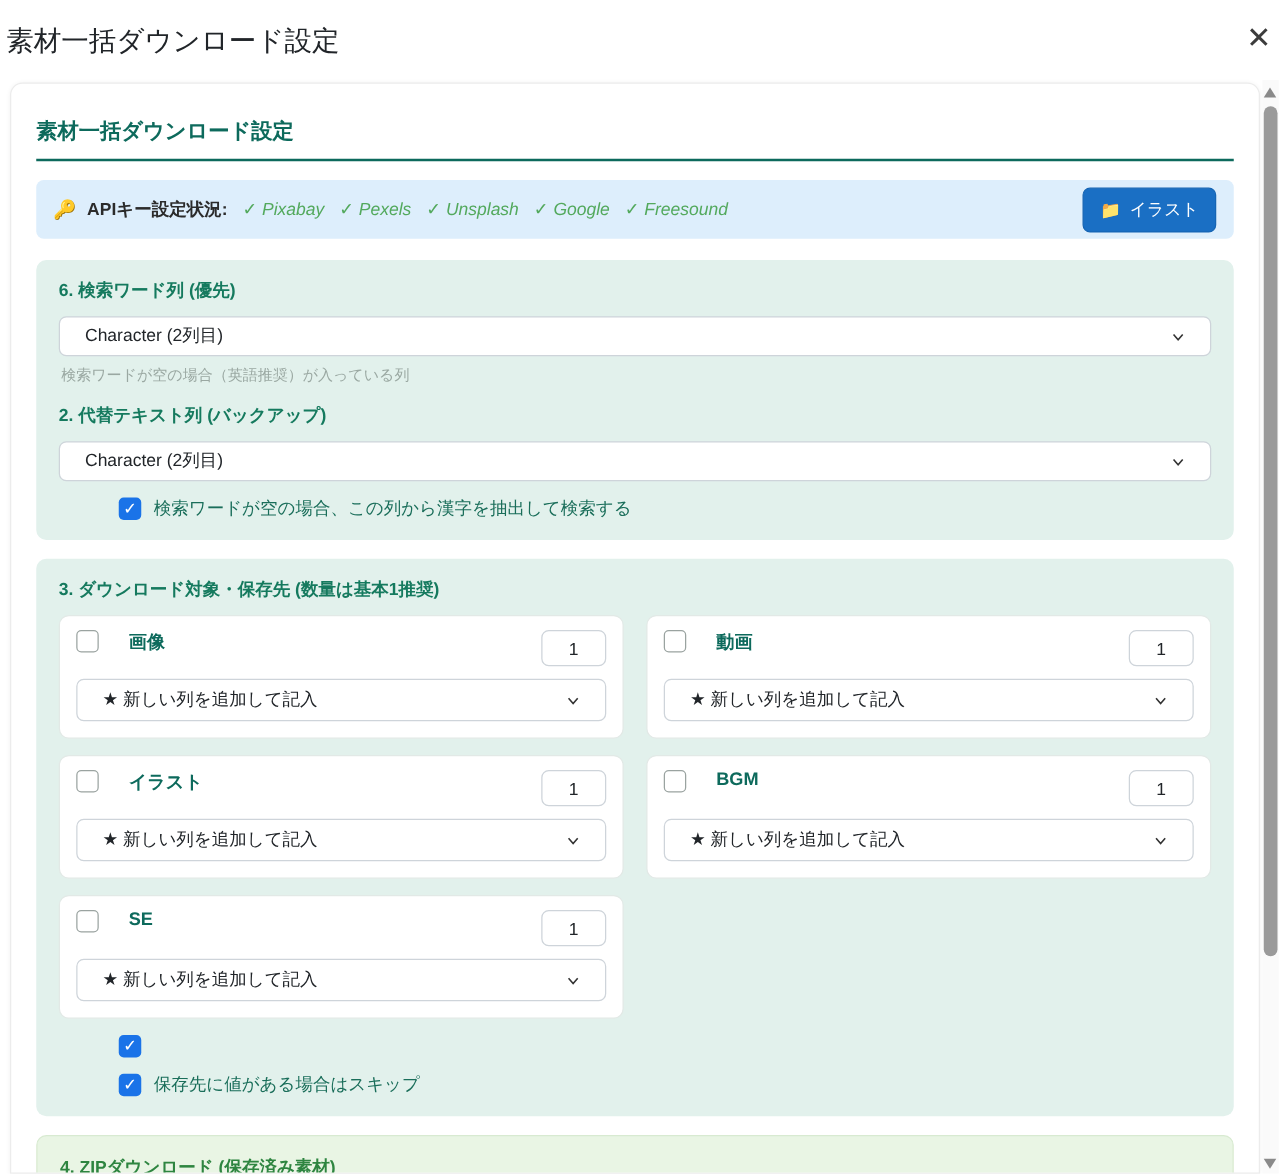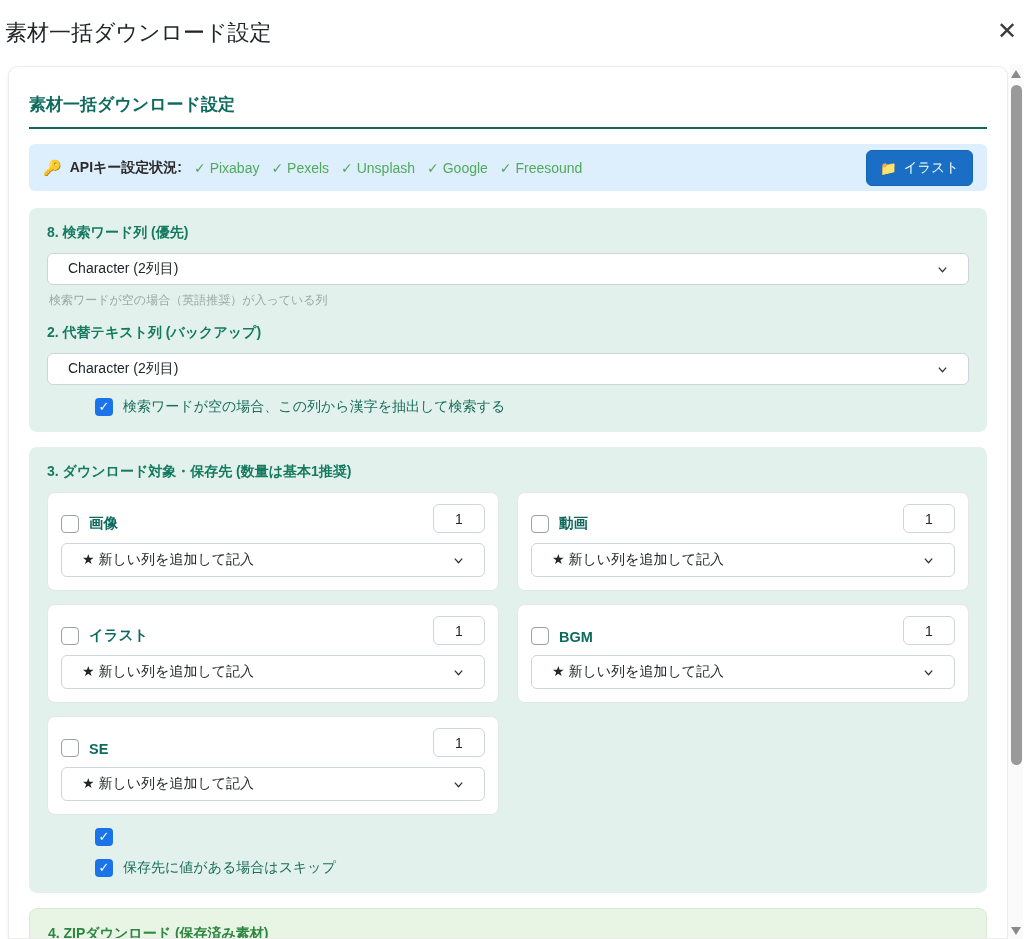--- a/index.html
+++ b/index.html
@@ -20,21 +20,21 @@
 
   .panel-heading { font-size:17px; font-weight:bold; color:#0d6a5c;
     padding-bottom:11px; border-bottom:2px solid #0d6a5c; margin-bottom:15px; }
 
   
   .api-bar { display:flex; align-items:center; justify-content:space-between;
     background:#ddeefc; border-radius:6px; padding:10px 14px; margin-bottom:17px; height:47px; }
   .api-left { display:flex; align-items:center; gap:8px; font-size:14px; }
   .api-key-icon { font-size:15px; }
   .api-label { font-weight:bold; color:#2b2b2b; }
-  .api-service { color:#53a95d; margin-left:4px; }
+  .api-service { color:#53a95d; margin-left:4px;font-style:italic; }
   .btn-blue { background:#1a6fc4; color:#fff; border:1px solid #1665b4; border-radius:6px;
     padding:8px 13px; font-size:13.5px; cursor:pointer; display:flex; gap:7px; align-items:center; }
 
   
   .section-mint { background:#e2f1ec; border-radius:8px; padding:16px 18px; margin-bottom:15px; }
   .sec-title { font-size:14px; font-weight:bold; color:#157a5e; margin-bottom:11px; }
 
   .select { background:#fff; border:1px solid #ced4da; border-radius:6px; height:32px;
     display:flex; align-items:center; justify-content:space-between; padding:0 20px;
     font-size:14px; color:#212529; cursor:pointer; }
@@ -45,21 +45,21 @@
   .cbx { width:18px; height:18px; border-radius:4px; flex:0 0 auto; position:relative; cursor:pointer; }
   .cbx.on { background:#1a73e8; }
   .cbx.on::after { content:"✓"; position:absolute; left:0; top:0; width:18px; height:18px;
     color:#fff; font-size:13px; font-weight:bold; line-height:18px; text-align:center; }
   .cbx.off { background:#fff; border:1.5px solid #9aa3a0; }
   .cbx-label { font-size:14px; color:#1a6e5a; }
 
   
   .cards { display:grid; grid-template-columns:1fr 1fr; gap:13px 18px; margin-top:4px; }
   .card { background:#fff; border:1px solid #e2e9e6; border-radius:8px; padding:11px 13px 13px 13px; }
-  .card-head { display:flex; align-items:flex-end; margin-bottom:10px; }
+  .card-head { display:flex; align-items:flex-start; margin-bottom:10px;gap:14px; }
   .card-label { font-size:14.5px; font-weight:bold; color:#0d6a5c; margin-left:10px; flex:1; }
   .numbox { width:52px; height:29px; border:1px solid #ced4da; border-radius:6px;
     font-size:14px; color:#212529; display:flex; align-items:center; justify-content:center; }
   .card .select { height:34px; }
   .card-spacer { visibility:hidden; }
 
   
   .section-zip { background:#e9f5e4; border:1px solid #d8ead1; border-radius:8px;
     padding:16px 18px; margin-bottom:13px; }
   .zip-title { font-size:14px; font-weight:bold; color:#2e8540; margin-bottom:13px; }
@@ -105,21 +105,21 @@
         <span class="api-service">✓ Google</span>
         <span class="api-service">✓ Freesound</span>
       </div>
       <div class="btn-blue">
         <span>📁</span>
         <span>イラスト</span>
       </div>
     </div>
 
     <div class="section-mint">
-      <div class="sec-title">8. 検索ワード列 (優先)</div>
+      <div class="sec-title">6. 検索ワード列 (優先)</div>
       <div class="select">
         <span>Character (2列目)</span>
         <svg class="chev">
             <use href="#chevron-down"></use>
           </svg>
       </div>
       <div class="helper">検索ワードが空の場合（英語推奨）が入っている列</div>
 
       <div class="sec-title">2. 代替テキスト列 (バックアップ)</div>
       <div class="select">

